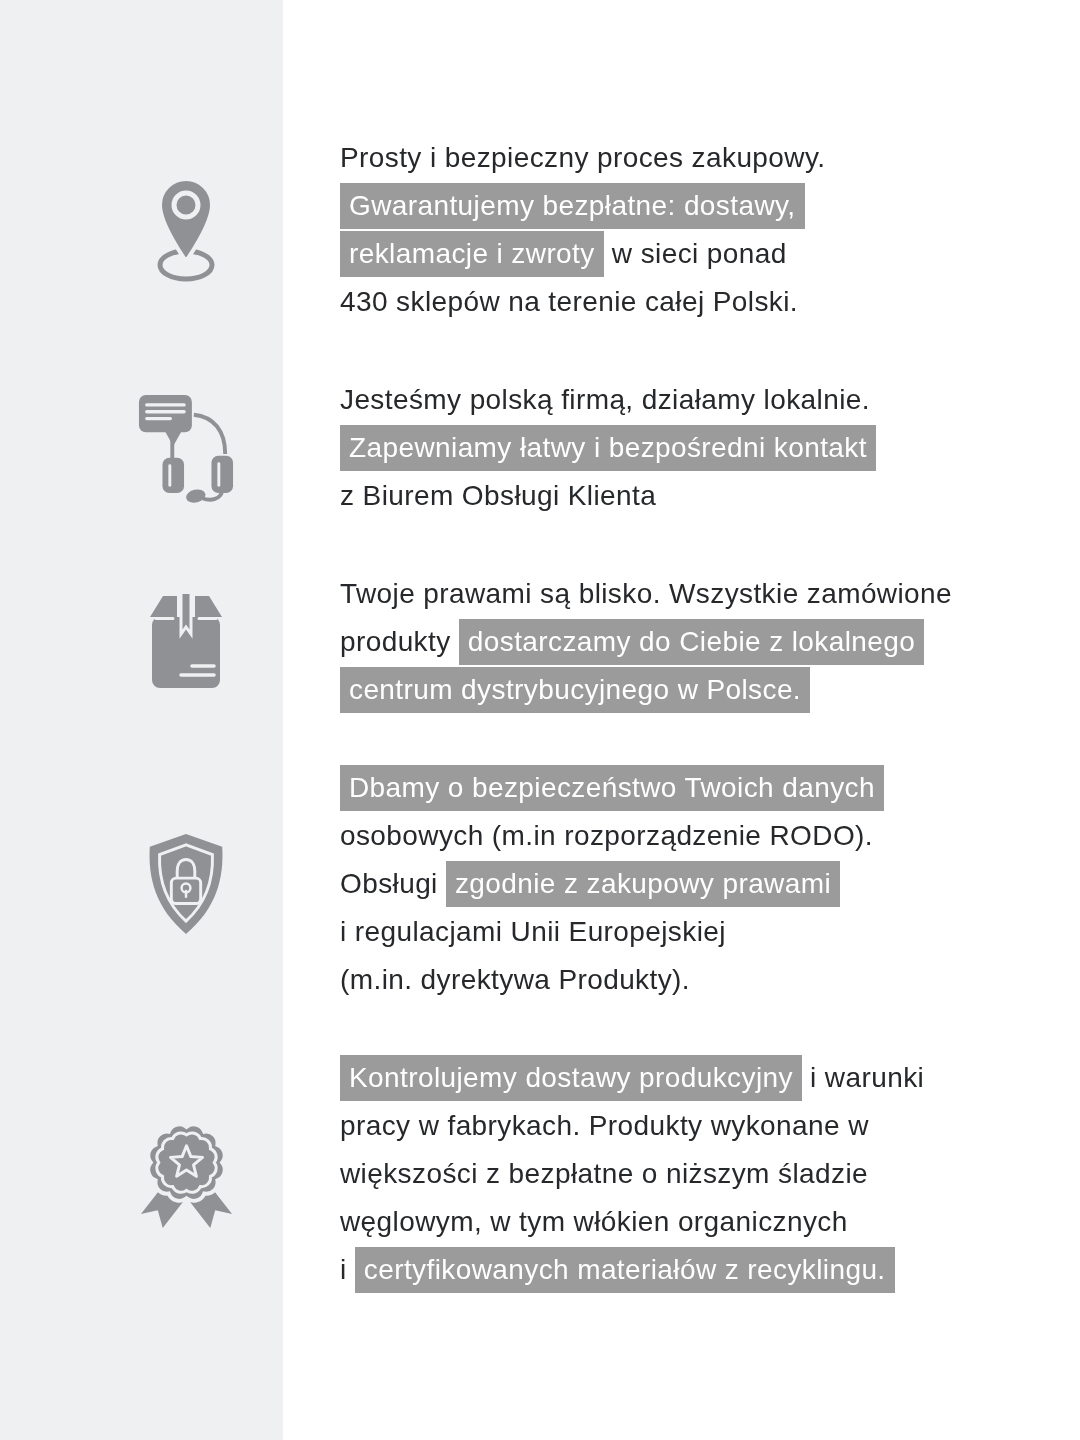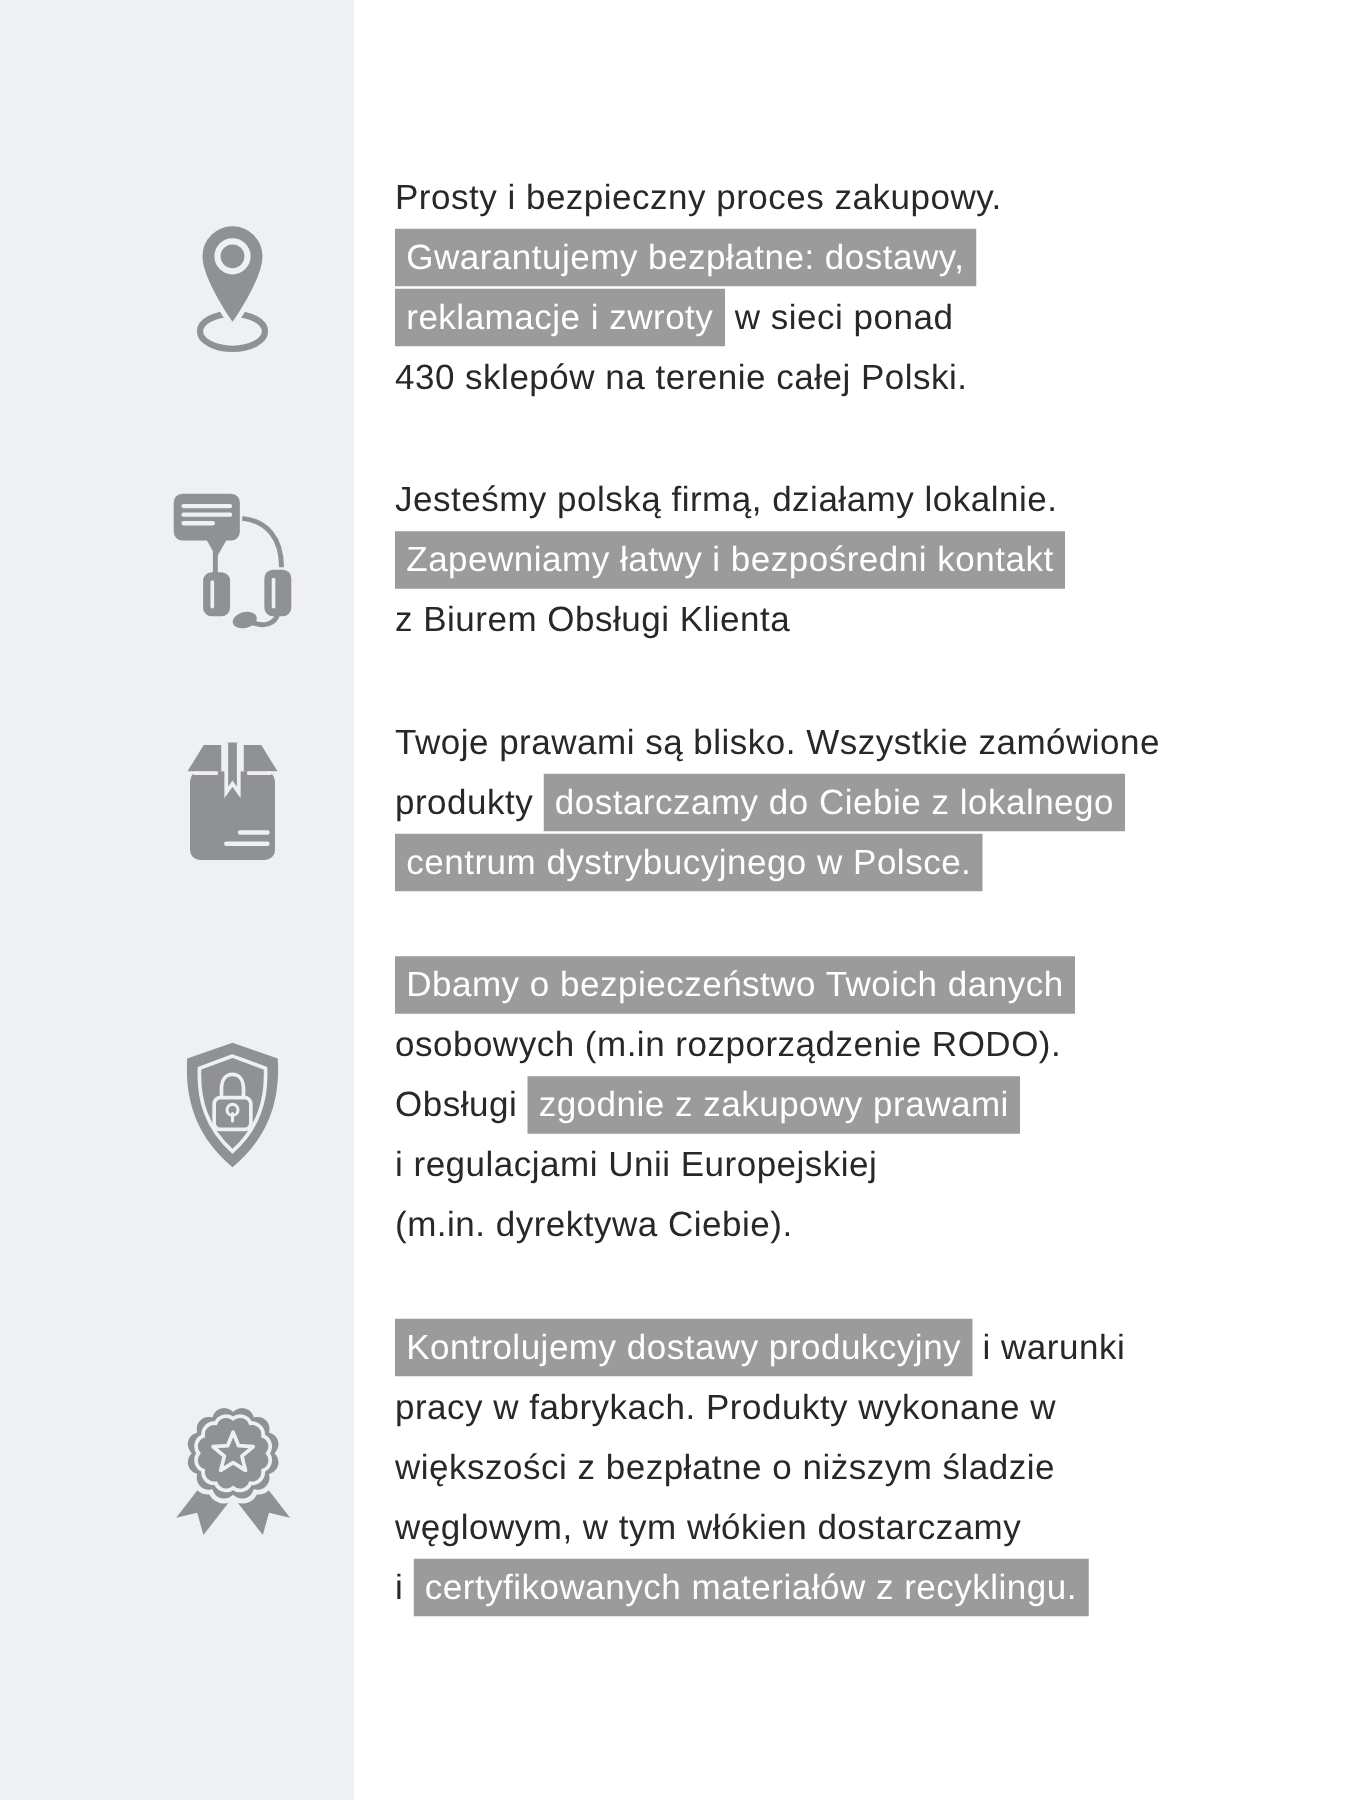--- a/index.html
+++ b/index.html
@@ -21,21 +21,21 @@
     display:flex;flex-direction:column;
     box-sizing:border-box;
   }
   .section{display:flex;align-items:center;margin-bottom:50px;}
   .icon-cell{
     flex:0 0 283px;width:283px;box-sizing:border-box;
     padding-left:89px;
     display:flex;justify-content:center;align-items:center;
   }
   .icon-cell svg{display:block;}
-  .text-cell{flex:1;padding-left:33px;padding-right:30px;}
+  .text-cell{flex:1;padding-left:57px;padding-right:30px;}
   .line{
     height:48px;display:flex;align-items:center;
     font-size:28px;letter-spacing:0.4px;
     color:var(--text-col,#26282b);
     white-space:pre;
   }
   .hl{
     background:var(--hl-bg,#9b9b9b);
     color:var(--hl-text,#ffffff);
     font-weight:400;
@@ -120,37 +120,37 @@
   <circle cx="46" cy="58" r="4.5" fill="none" stroke="#eff0f2" stroke-width="2.5"></circle>
   <path d="M46 61 V67" stroke="#eff0f2" stroke-width="2.5" stroke-linecap="round"></path>
 </svg>
           </div>
         </div>
         <div class="text-cell">
           <div class="line"><span class="hl">Dbamy o bezpieczeństwo Twoich danych</span></div>
           <div class="line"><span class="plain">osobowych (m.in rozporządzenie RODO).</span></div>
           <div class="line"><span class="plain">Obsługi </span><span class="hl">zgodnie z zakupowy prawami</span></div>
           <div class="line"><span class="plain">i regulacjami Unii Europejskiej</span></div>
-          <div class="line"><span class="plain">(m.in. dyrektywa Ciebie).</span></div>
+          <div class="line"><span class="plain">(m.in. dyrektywa Produkty).</span></div>
         </div>
       </section>
       <section class="section">
         <div class="icon-cell">
           <div>
             <svg width="103" height="115" viewBox="0 0 104 116" xmlns="http://www.w3.org/2000/svg">
   <path d="M34 62 L6 98 L23 94 L28 112 L56 76 Z" fill="#8f9194"></path>
   <path d="M70 62 L98 98 L81 94 L76 112 L48 76 Z" fill="#8f9194"></path>
   <path d="M88 46 A11.5 11.5 0 0 1 83.2 64 A11.5 11.5 0 0 1 70 77.2 A11.5 11.5 0 0 1 52 82 A11.5 11.5 0 0 1 34 77.2 A11.5 11.5 0 0 1 20.8 64 A11.5 11.5 0 0 1 16 46 A11.5 11.5 0 0 1 20.8 28 A11.5 11.5 0 0 1 34 14.8 A11.5 11.5 0 0 1 52 10 A11.5 11.5 0 0 1 70 14.8 A11.5 11.5 0 0 1 83.2 28 A11.5 11.5 0 0 1 88 46 Z" fill="#8f9194" stroke="#eff0f2" stroke-width="4"></path>
   <path d="M80 46 A9 9 0 0 1 76.2 60 A9 9 0 0 1 66 70.2 A9 9 0 0 1 52 74 A9 9 0 0 1 38 70.2 A9 9 0 0 1 27.8 60 A9 9 0 0 1 24 46 A9 9 0 0 1 27.8 32 A9 9 0 0 1 38 21.8 A9 9 0 0 1 52 18 A9 9 0 0 1 66 21.8 A9 9 0 0 1 76.2 32 A9 9 0 0 1 80 46 Z" fill="none" stroke="#eff0f2" stroke-width="3"></path>
   <path d="M52 29 L56.4 39.9 L68.2 40.7 L59.1 48.3 L62 59.8 L52 53.5 L42 59.8 L44.9 48.3 L35.8 40.7 L47.6 39.9 Z" fill="none" stroke="#eff0f2" stroke-width="3" stroke-linejoin="round"></path>
 </svg>
           </div>
         </div>
         <div class="text-cell">
           <div class="line"><span class="hl">Kontrolujemy dostawy produkcyjny</span><span class="plain"> i warunki</span></div>
           <div class="line"><span class="plain">pracy w fabrykach. Produkty wykonane w</span></div>
           <div class="line"><span class="plain">większości z bezpłatne o niższym śladzie</span></div>
-          <div class="line"><span class="plain">węglowym, w tym włókien dostarczamy</span></div>
+          <div class="line"><span class="plain">węglowym, w tym włókien organicznych</span></div>
           <div class="line"><span class="plain">i </span><span class="hl">certyfikowanych materiałów z recyklingu.</span></div>
         </div>
       </section>
     </main>
 </div>
 
 </body></html>

